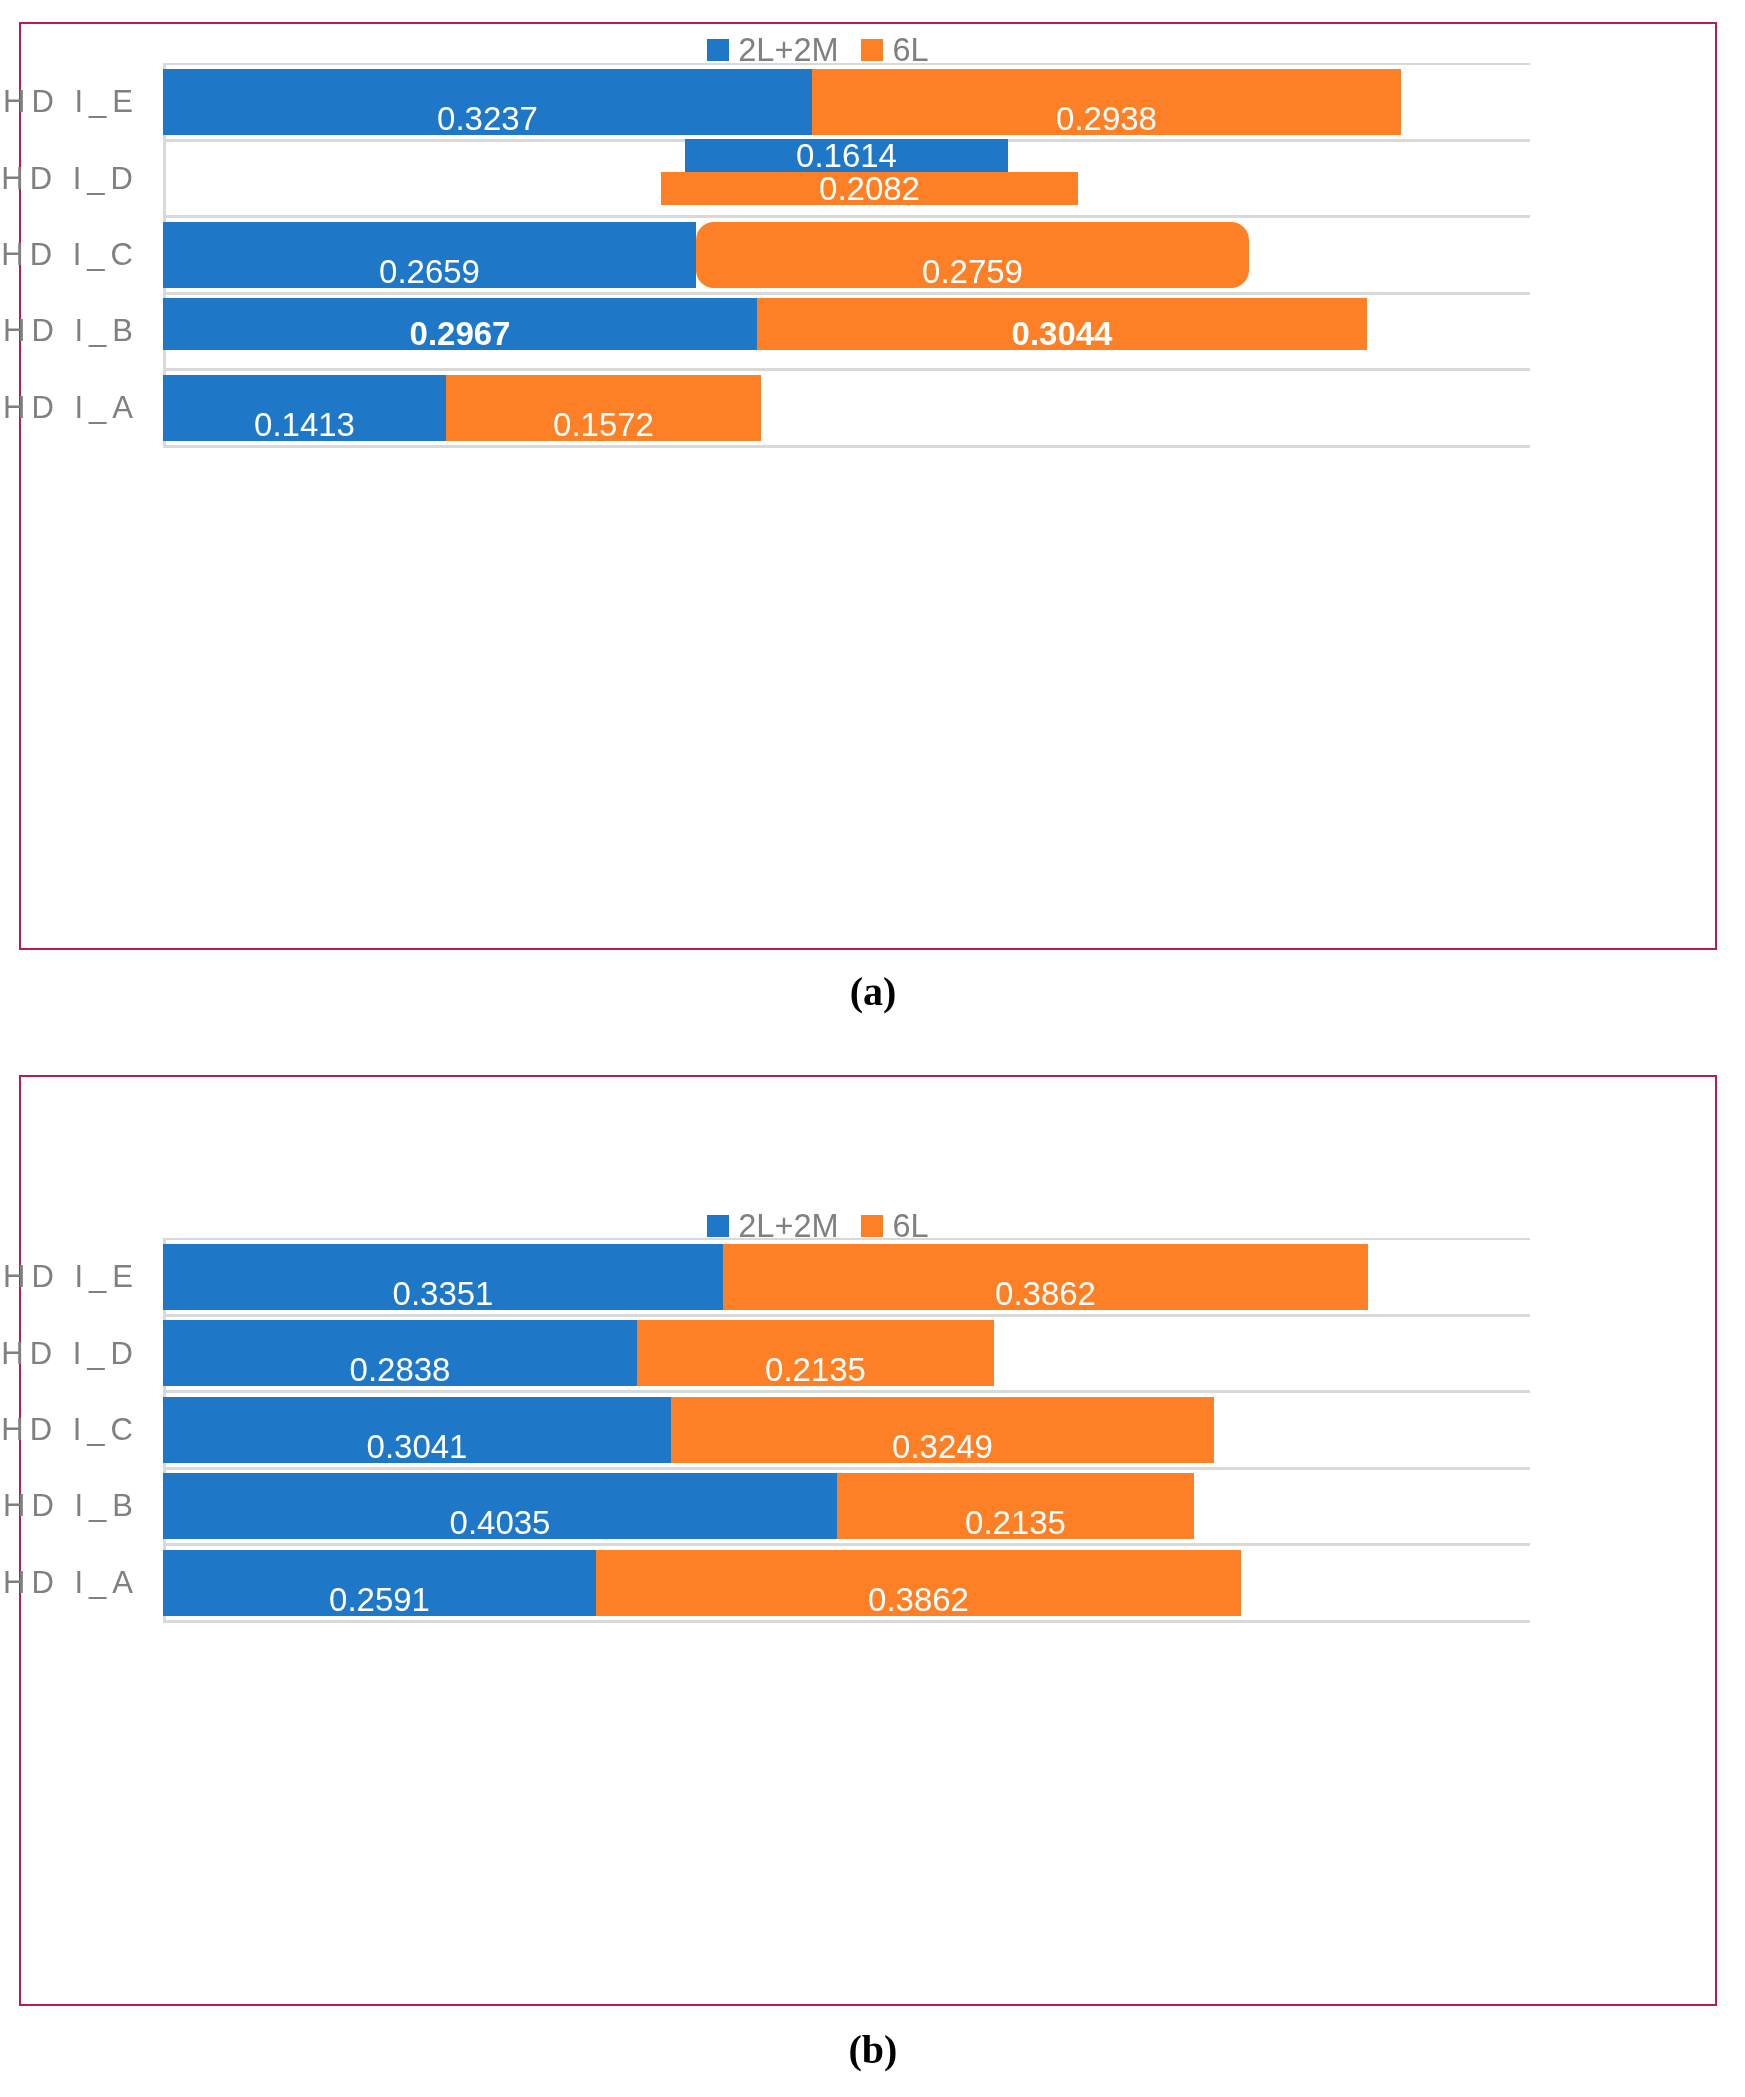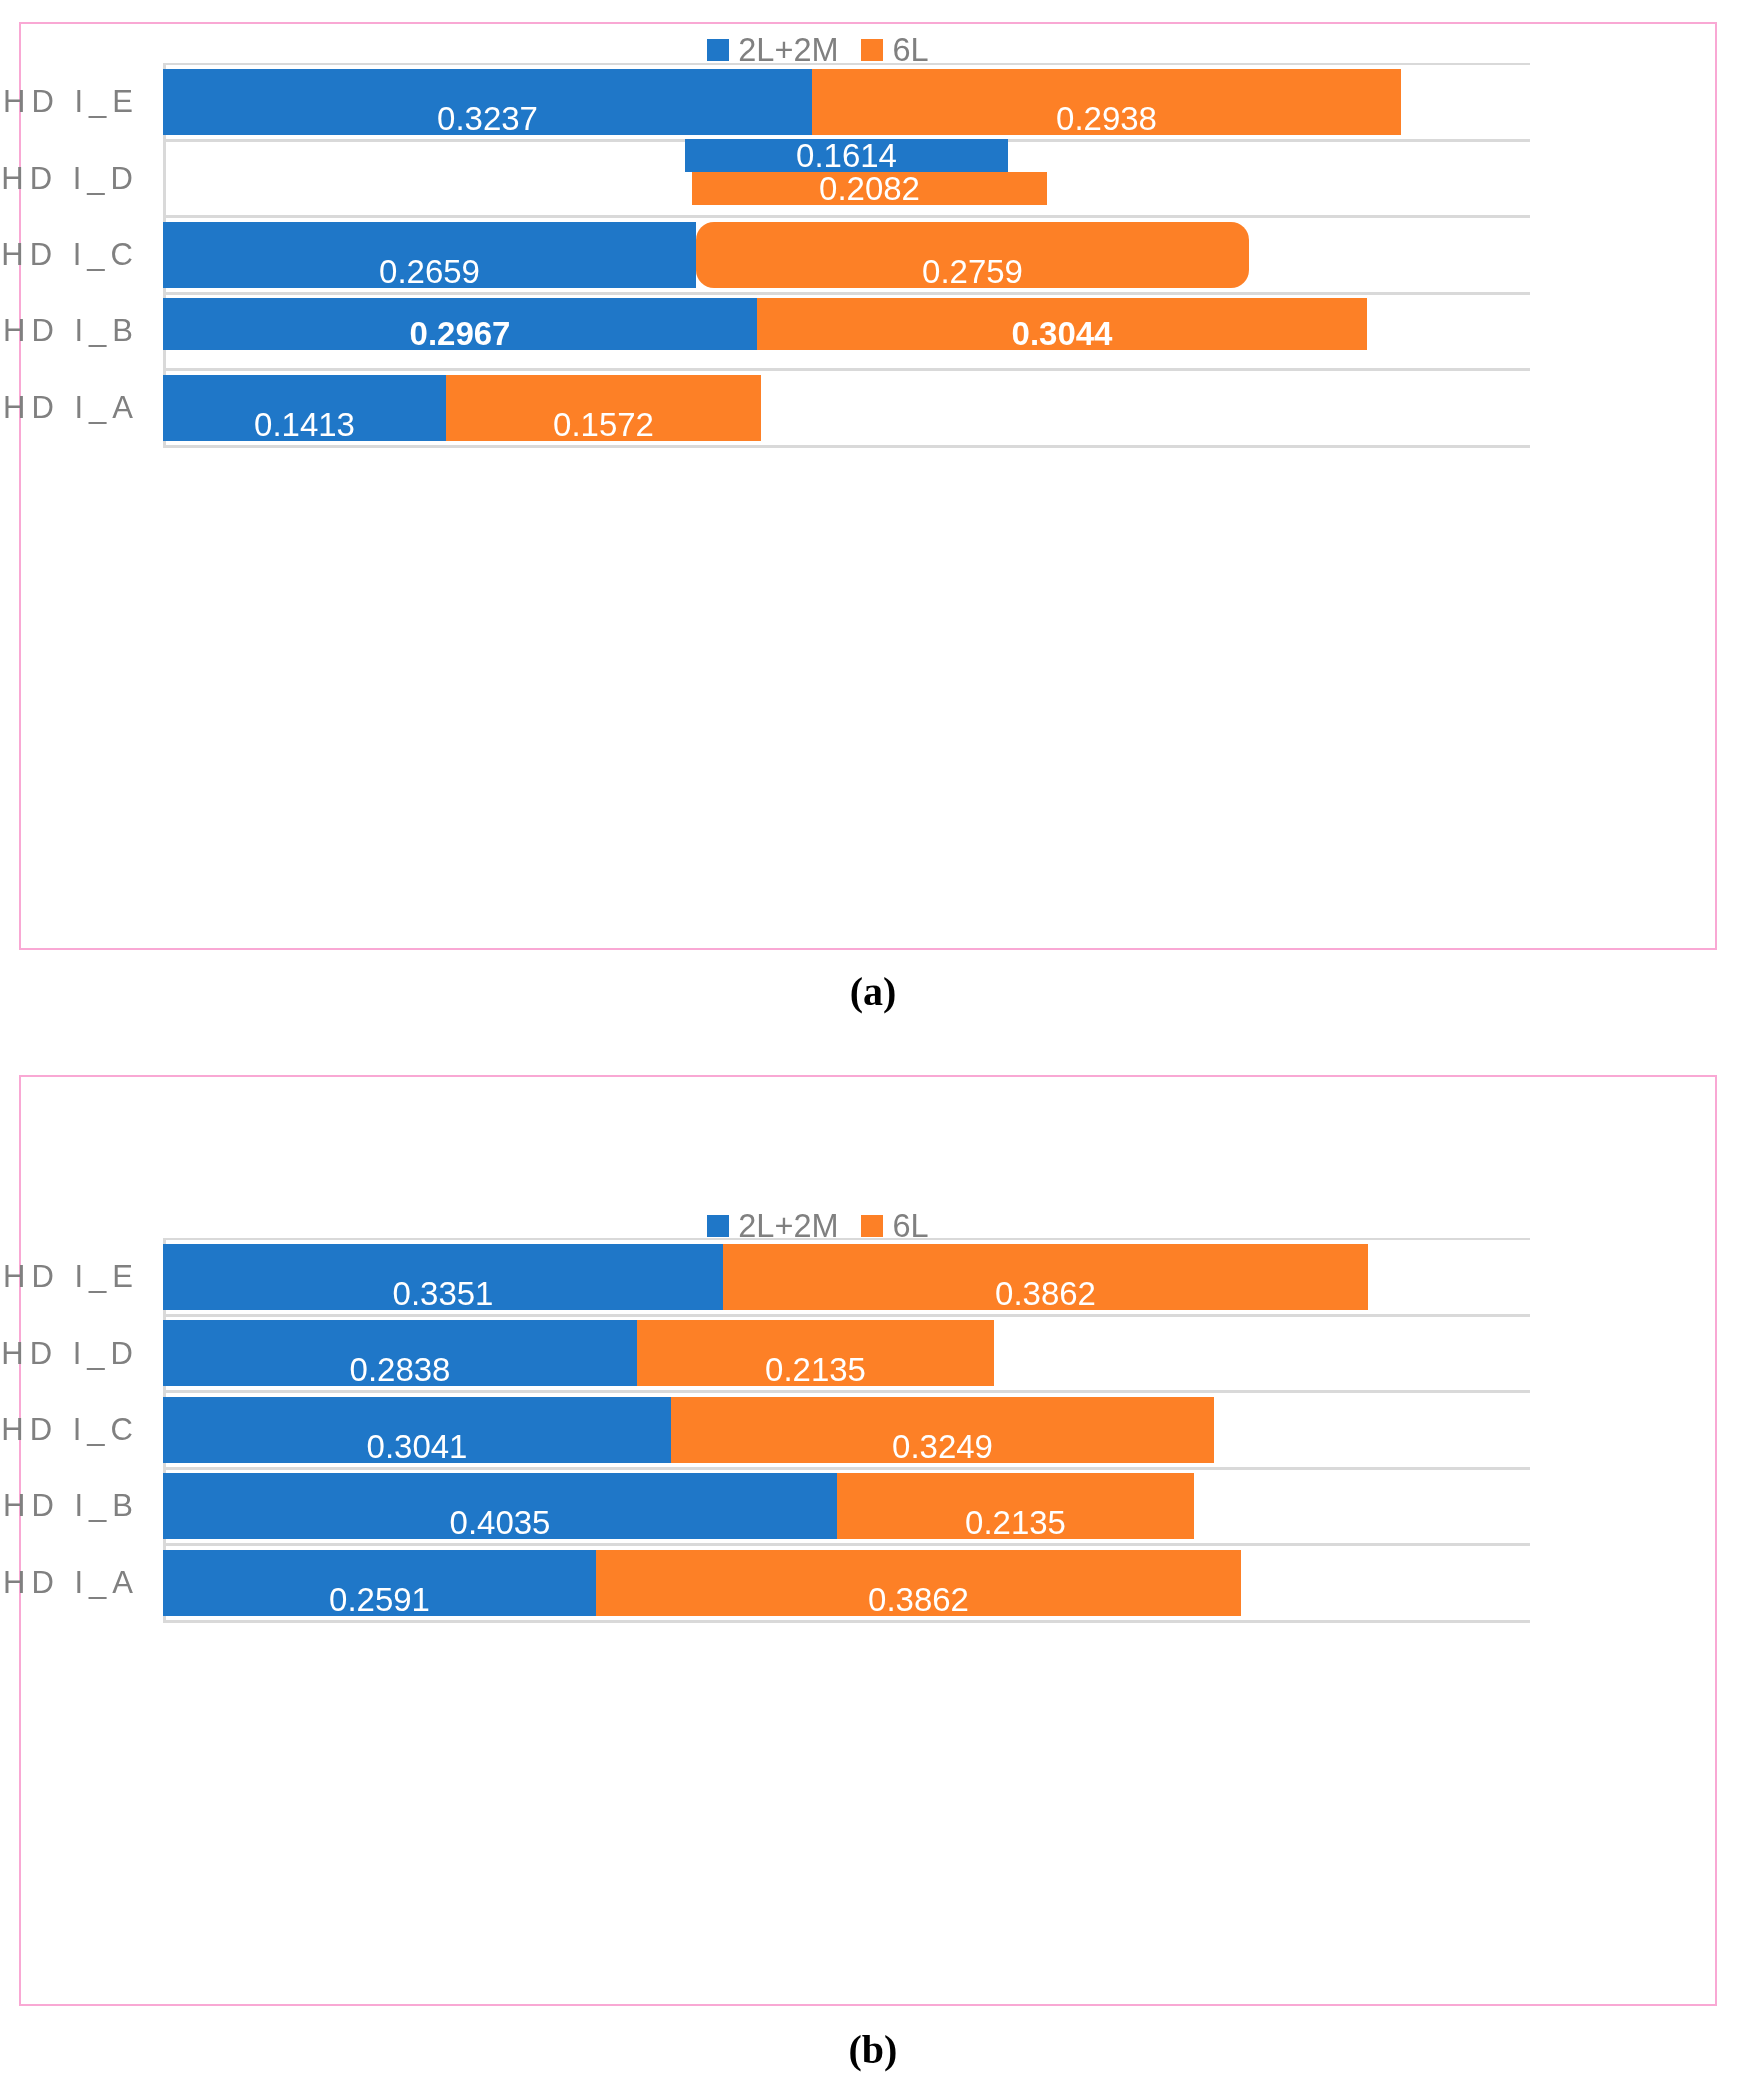--- a/index.html
+++ b/index.html
@@ -1,21 +1,21 @@
 <!DOCTYPE html>
 <html style="font-size:10.6px"><head>
 <meta charset="utf-8">
 <style>
   html,body{margin:0;padding:0;background:#fff;}
   body{width:1746px;height:2097px;font-family:"Liberation Sans",sans-serif;-webkit-font-smoothing:antialiased;}
 
   .page{position:relative;width:1746px;height:2097px;background:#fff;}
 
   
-  .panel{position:absolute;left:19px;width:1698px;border:2px solid #f9a8d4;background:#fff;box-sizing:border-box;}
+  .panel{position:absolute;left:19px;width:1698px;border:2px solid #be185d;background:#fff;box-sizing:border-box;}
   #panel-a{top:22px;height:928px;}
   #panel-b{top:1075px;height:931px;}
 
   .caption{position:absolute;left:0;width:1746px;text-align:center;
            font-family:"Liberation Serif",serif;font-weight:bold;font-size:40px;color:#000;}
   #caption-a{top:968px;}
   #caption-b{top:2026px;}
 
   
   .legend{position:absolute;display:flex;align-items:center;gap:22.5px;}
@@ -66,21 +66,21 @@
           </div>
           <div class="seg" style="width: 589px; background: rgb(253, 128, 38);">
             <span>0.2938</span>
           </div>
         </div>
         <div class="cat-label" style="top: 99px; right: 1391px; width: 345px;">% THD I_D</div>
         <div class="row" style="top: 75px; height: 66px; flex-direction: column;">
           <div class="seg" style="width: 323px; background: rgb(31, 119, 200);">
             <span>0.1614</span>
           </div>
-          <div class="seg" style="width: 355px; background: rgb(253, 128, 38); margin-left: 46px;">
+          <div class="seg" style="width: 417px; background: rgb(253, 128, 38); margin-left: 46px;">
             <span>0.2082</span>
           </div>
         </div>
         <div class="cat-label" style="top: 175px; right: 1391px; width: 345px;">% THD I_C</div>
         <div class="row" style="top: 158px; height: 66px;">
           <div class="seg" style="width: 533px; background: rgb(31, 119, 200);">
             <span>0.2659</span>
           </div>
           <div class="seg" style="width: 553px; background: rgb(253, 128, 38); border-radius: 18px;">
             <span>0.2759</span>

